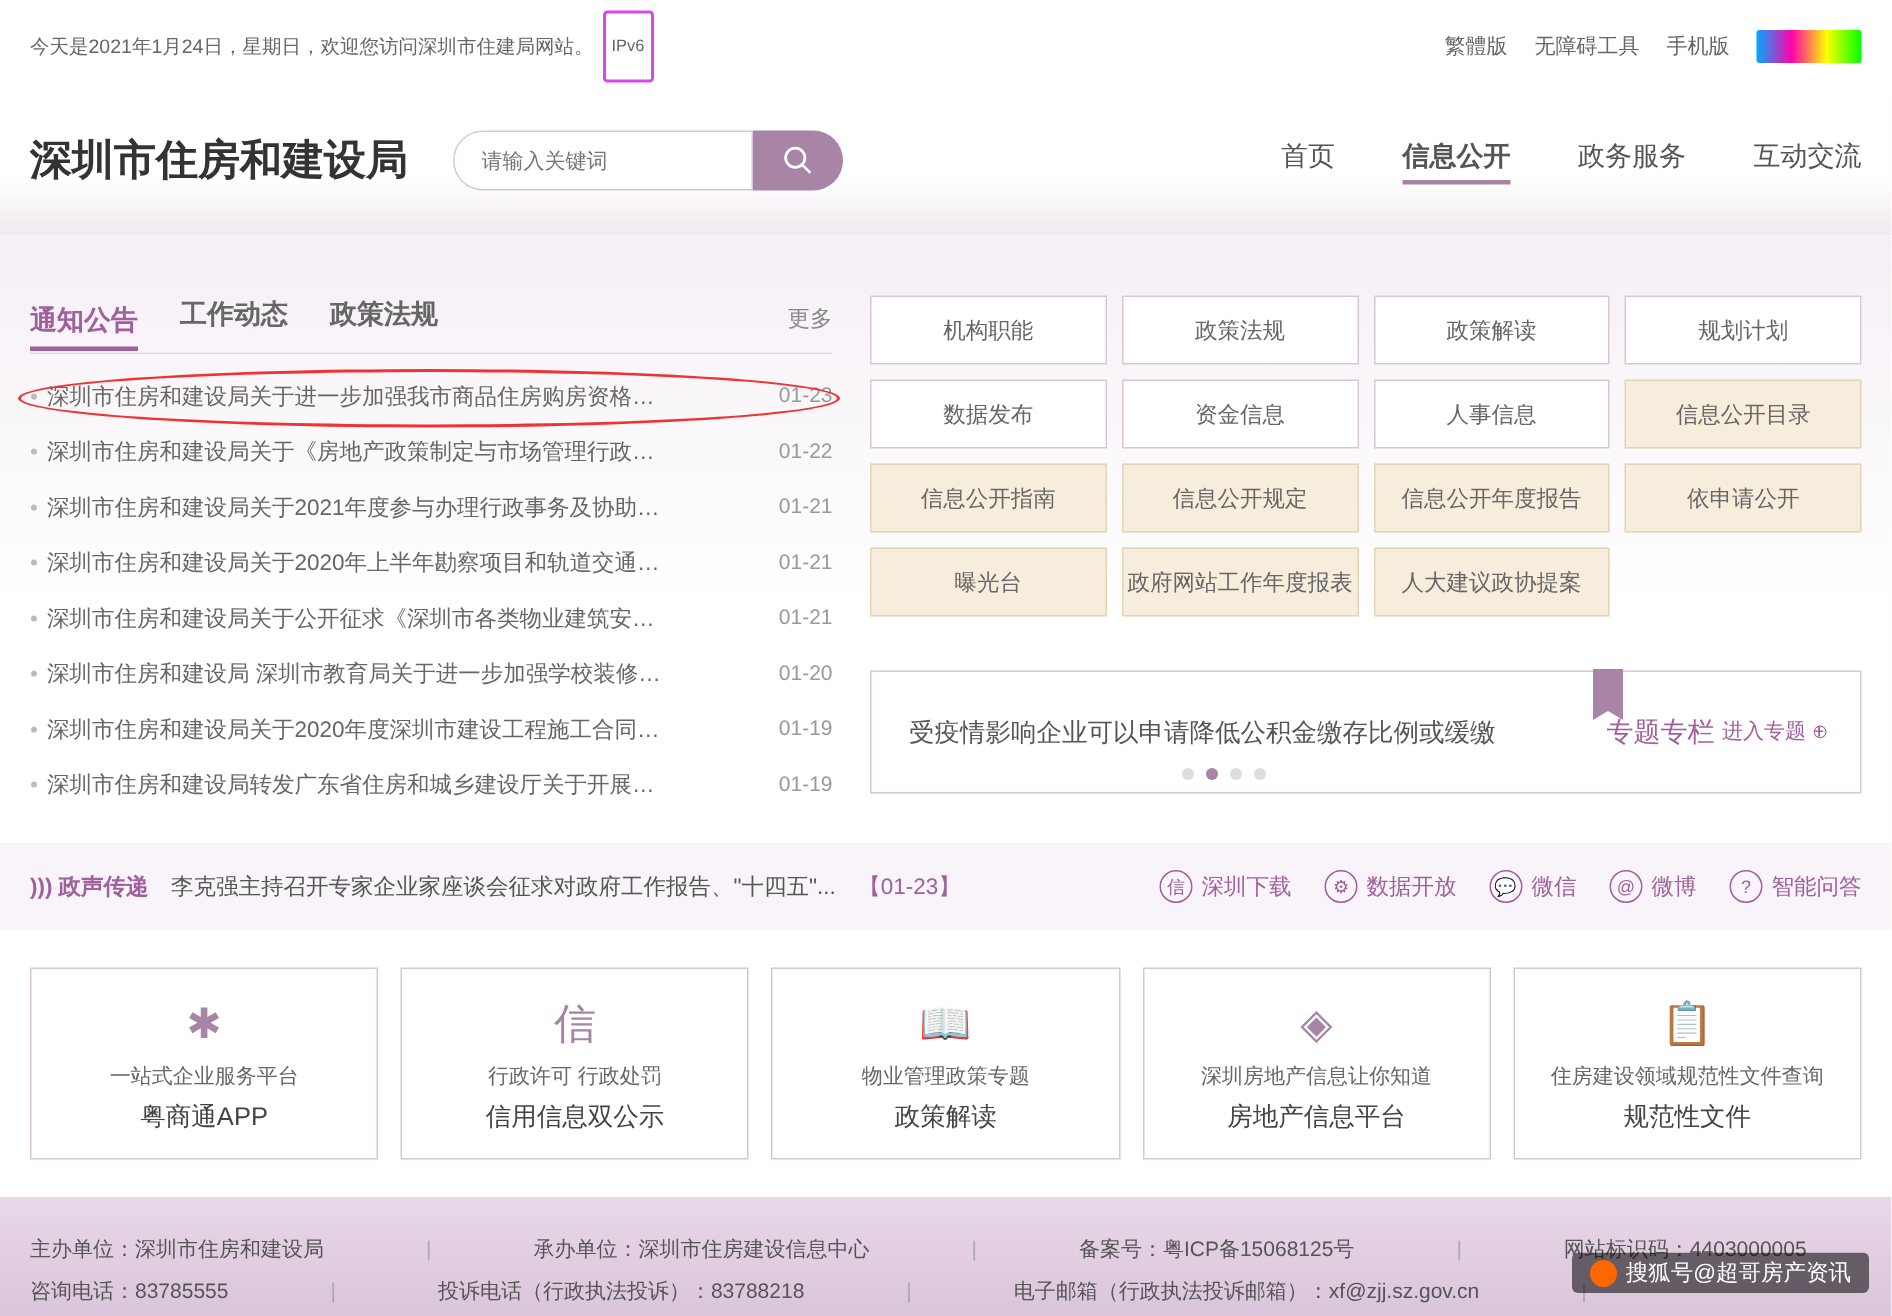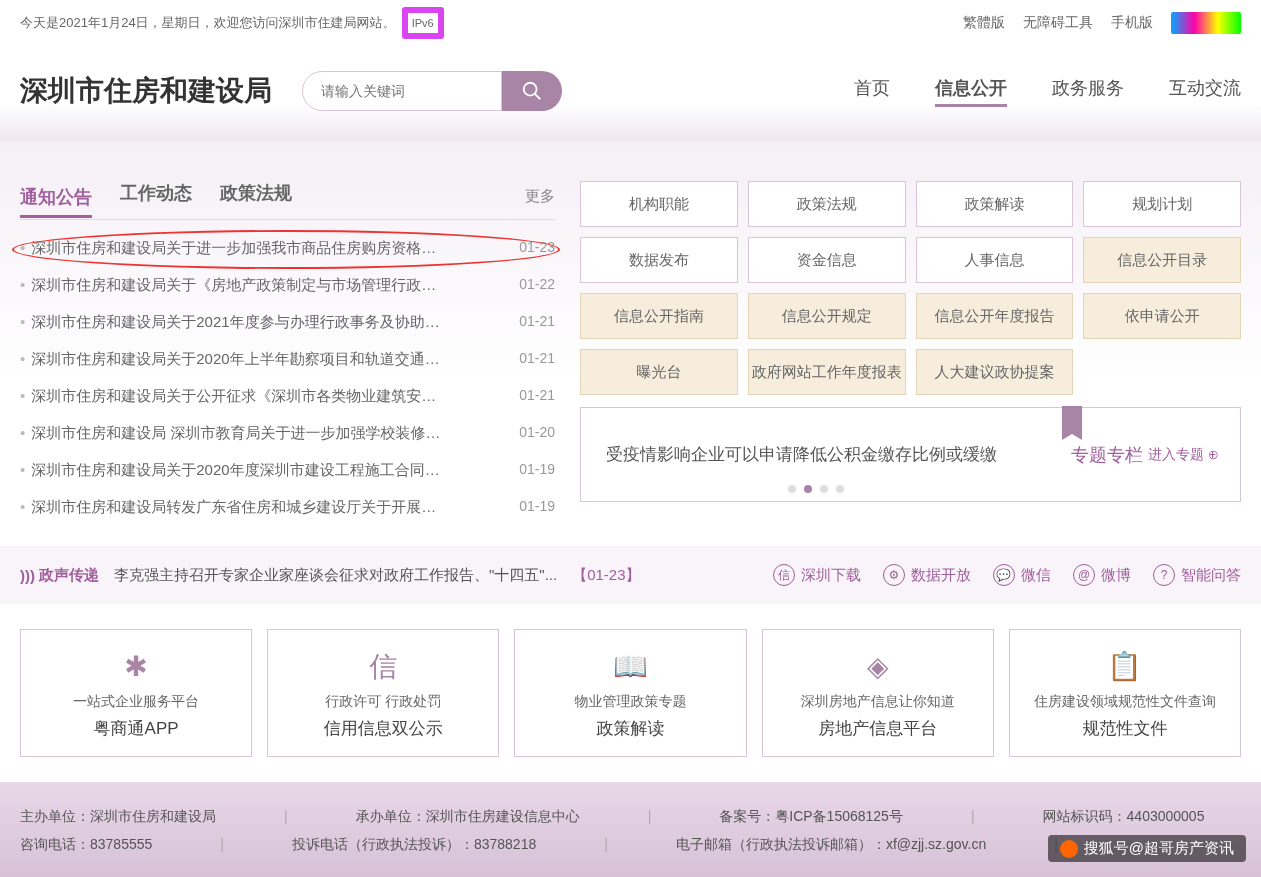--- a/index.html
+++ b/index.html
@@ -1,20 +1,20 @@
 <!DOCTYPE html>
 <html><head>
 <meta charset="utf-8">
 <style>
 *{box-sizing:border-box;margin:0;padding:0}
 body{font-family:"Microsoft YaHei",sans-serif;font-size:14px;color:#555;background:#fafafa}
 .container{width:1261px;margin:0 auto;background:#fff}
 .topbar{padding:7px 20px;font-size:13px;color:#666;display:flex;justify-content:space-between;align-items:center}
 .topbar-left{display:flex;align-items:center;gap:6px}
-.ipv6-badge{border:6px solid #d946ef;border-radius:3px;padding:4px 4px;font-size:11px;color:#666}
+.ipv6-badge{border:2px solid #d946ef;border-radius:3px;padding:16px 4px;font-size:11px;color:#666}
 .topbar-right{display:flex;align-items:center;gap:18px;font-size:14px;color:#666}
 .sz-logo{width:70px;height:22px;background:linear-gradient(90deg,#0af,#f0a,#ff0,#0f0);border-radius:2px}
 .header{display:flex;align-items:center;padding:25px 20px 30px;gap:30px;background:linear-gradient(180deg,#fff 60%,#f0e8ef)}
 .site-title{font-size:28px;font-weight:700;color:#333;white-space:nowrap}
 .search-wrap{display:flex;align-items:flex-start}
 .search-input{width:200px;height:40px;border:1px solid #d8c5d6;border-radius:20px 0 0 20px;padding:0 18px;font-size:14px;outline:none}
 .search-btn{width:60px;height:40px;background:#a884a6;border:none;border-radius:0 20px 20px 0;color:#fff;cursor:pointer;display:flex;align-items:center;justify-content:center}
 .main-nav{margin-left:auto;display:flex;gap:45px;font-size:18px;color:#555}
 .main-nav .nav-item{cursor:pointer;padding-bottom:4px}
 .main-nav .active{font-weight:700;border-bottom:3px solid #a884a6}
@@ -28,21 +28,21 @@
 .news-item{display:flex;justify-content:space-between;padding:9px 0;font-size:15px;color:#666;cursor:pointer}
 .news-item.hl{position:relative}
 .hl-circle{position:absolute;left:-8px;top:0;right:-5px;bottom:-2px;border:2px solid #e33;border-radius:50%;pointer-events:none}
 .news-item .title{white-space:nowrap;overflow:hidden;text-overflow:ellipsis;max-width:430px}
 .news-item .title::before{content:"•";margin-right:6px;color:#bbb}
 .news-item .date{color:#999;font-size:14px}
 .right-panel{flex:1}
 .btn-grid{display:grid;grid-template-columns:repeat(4,1fr);gap:10px}
 .grid-btn{height:46px;border:1px solid #d8c5d6;display:flex;align-items:center;justify-content:center;font-size:15px;color:#666;cursor:pointer;background:#fff}
 .grid-btn.yellow{background:#f7eddc;border:1px solid #e5d5b8}
-.special-box{margin-top:12px;display:flex;border:1px solid #d8c5d6;height:95px}
+.special-box{margin-top:36px;display:flex;border:1px solid #d8c5d6;height:82px}
 .special-left{flex:1;display:flex;align-items:center;padding:0 25px;font-size:17px;color:#555;position:relative}
 .dots{position:absolute;bottom:8px;left:50%;transform:translateX(-50%);display:flex;gap:8px}
 .dot{width:8px;height:8px;border-radius:50%;background:#ddd}
 .dot.on{background:#a884a6}
 .special-right{width:190px;display:flex;flex-direction:row;align-items:center;justify-content:center;gap:5px;position:relative}
 .ribbon{position:absolute;top:-2px;left:12px;width:20px;height:28px;background:#a884a6}
 .ribbon::after{content:"";position:absolute;bottom:-6px;left:0;border:10px solid #a884a6;border-bottom:6px solid transparent}
 .special-right .t{font-size:18px;color:#a05f9d}
 .special-right .link{font-size:14px;color:#a05f9d;cursor:pointer}
 .policy-bar{padding:18px 20px;display:flex;align-items:center;gap:15px;background:#f8f4f9;font-size:15px;color:#555}

